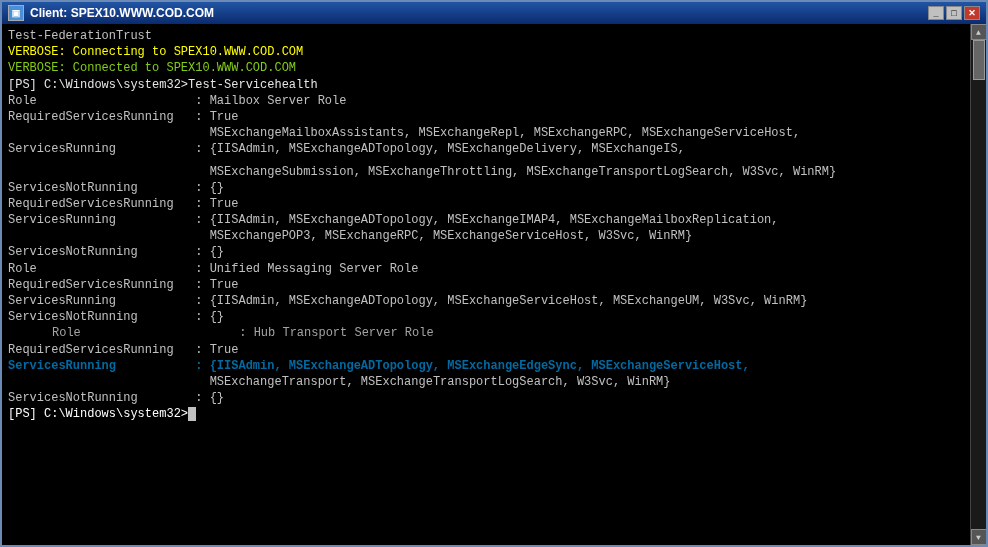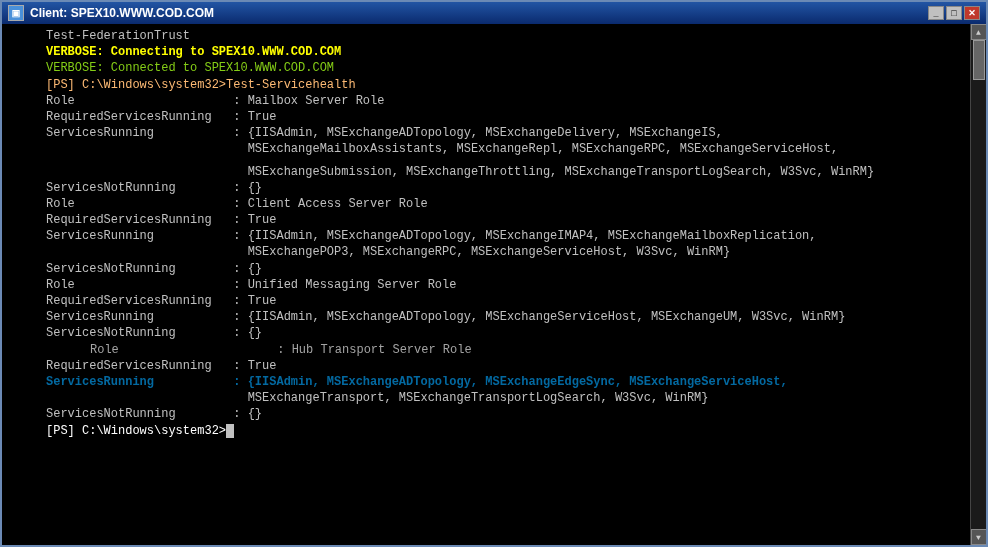--- a/index.html
+++ b/index.html
@@ -69,21 +69,20 @@
       font-size: 9px;
       color: #000;
       cursor: pointer;
       font-family: 'Arial', sans-serif;
     }
 
     .terminal-wrapper {
       display: flex;
       flex: 1;
       overflow: hidden;
-      padding-left: 38px;
     }
 
     .terminal {
       flex: 1;
       background: #000;
       color: #c0c0c0;
       padding: 4px 6px;
       overflow-y: auto;
       overflow-x: hidden;
       font-family: 'Courier New', Courier, monospace;
@@ -153,32 +152,31 @@
     <div class="title-bar-controls">
       <div class="tb-btn">_</div>
       <div class="tb-btn">□</div>
       <div class="tb-btn" style="background:#c0392b;color:#fff;">✕</div>
     </div>
   </div>
   <div class="terminal-wrapper">
     <div class="terminal" id="terminal">
     <span class="line" style="color: rgb(192, 192, 192);">Test-FederationTrust</span>
         <span class="line" style="color: rgb(192, 192, 192);"></span>
-        <span class="line" style="color: rgb(255, 255, 0); font-weight: bold;">VERBOSE: Connecting to SPEX10.WWW.COD.COM</span>
+        <span class="line" style="color: rgb(255, 255, 0);">VERBOSE: Connecting to SPEX10.WWW.COD.COM</span>
         <span class="line" style="color: #84cc16;">VERBOSE: Connected to SPEX10.WWW.COD.COM</span>
-        <span class="line" style="color: #fdba74;">[PS] C:\Windows\system32&gt;Test-Servicehealth</span>
+        <span class="line" style="color: #e5e5e5;">[PS] C:\Windows\system32&gt;Test-Servicehealth</span>
         <span class="line" style="color: rgb(192, 192, 192);"></span>
         <span class="line" style="color: rgb(192, 192, 192);">Role                      : Mailbox Server Role</span>
         <span class="line" style="color: rgb(192, 192, 192);">RequiredServicesRunning   : True</span>
+        <span class="line" style="color: rgb(192, 192, 192);">                            MSExchangeMailboxAssistants, MSExchangeRepl, MSExchangeRPC, MSExchangeServiceHost,</span>
         <span class="line" style="color: rgb(192, 192, 192);">ServicesRunning           : {IISAdmin, MSExchangeADTopology, MSExchangeDelivery, MSExchangeIS,</span>
-        <span class="line" style="color: rgb(192, 192, 192);">                            MSExchangeMailboxAssistants, MSExchangeRepl, MSExchangeRPC, MSExchangeServiceHost,</span>
         <span class="line" style="color: rgb(192, 192, 192); margin-top: 6px;">                            MSExchangeSubmission, MSExchangeThrottling, MSExchangeTransportLogSearch, W3Svc, WinRM}</span>
         <span class="line" style="color: rgb(192, 192, 192);">ServicesNotRunning        : {}</span>
         <span class="line" style="color: rgb(192, 192, 192);"></span>
-        <span class="line" style="color: rgb(192, 192, 192);">Role                      : Client Access Server Role</span>
         <span class="line" style="color: rgb(192, 192, 192);">RequiredServicesRunning   : True</span>
         <span class="line" style="color: rgb(192, 192, 192);">ServicesRunning           : {IISAdmin, MSExchangeADTopology, MSExchangeIMAP4, MSExchangeMailboxReplication,</span>
         <span class="line" style="color: rgb(192, 192, 192);">                            MSExchangePOP3, MSExchangeRPC, MSExchangeServiceHost, W3Svc, WinRM}</span>
         <span class="line" style="color: rgb(192, 192, 192);">ServicesNotRunning        : {}</span>
         <span class="line" style="color: rgb(192, 192, 192);"></span>
         <span class="line" style="color: rgb(192, 192, 192);">Role                      : Unified Messaging Server Role</span>
         <span class="line" style="color: rgb(192, 192, 192);">RequiredServicesRunning   : True</span>
         <span class="line" style="color: rgb(192, 192, 192);">ServicesRunning           : {IISAdmin, MSExchangeADTopology, MSExchangeServiceHost, MSExchangeUM, W3Svc, WinRM}</span>
         <span class="line" style="color: rgb(192, 192, 192);">ServicesNotRunning        : {}</span>
         <span class="line" style="color: rgb(192, 192, 192);"></span>

